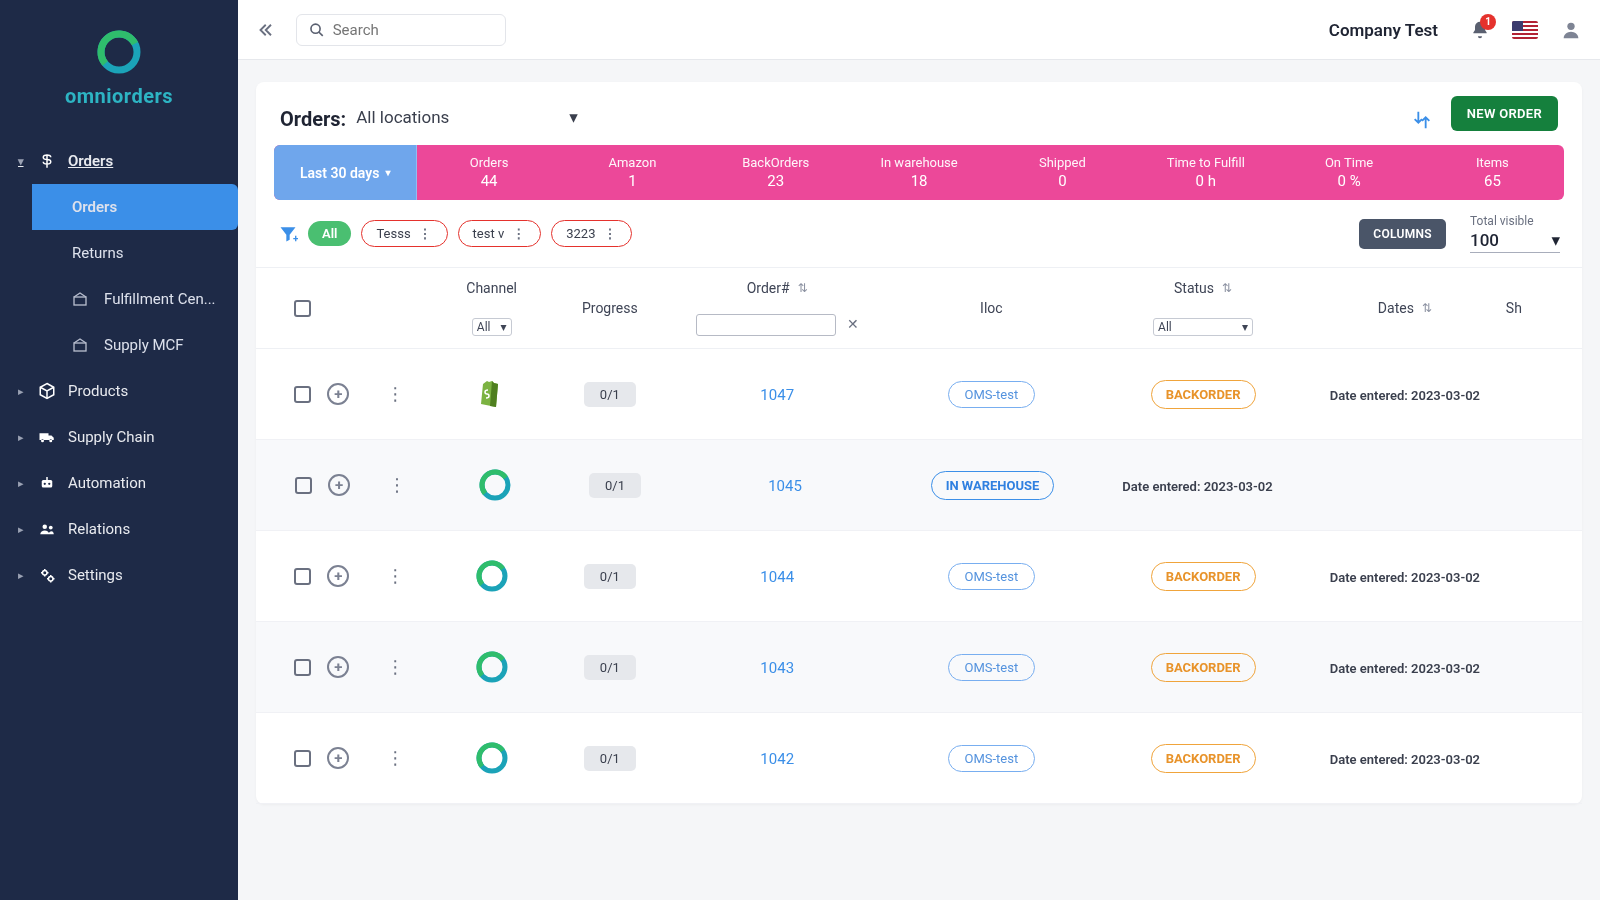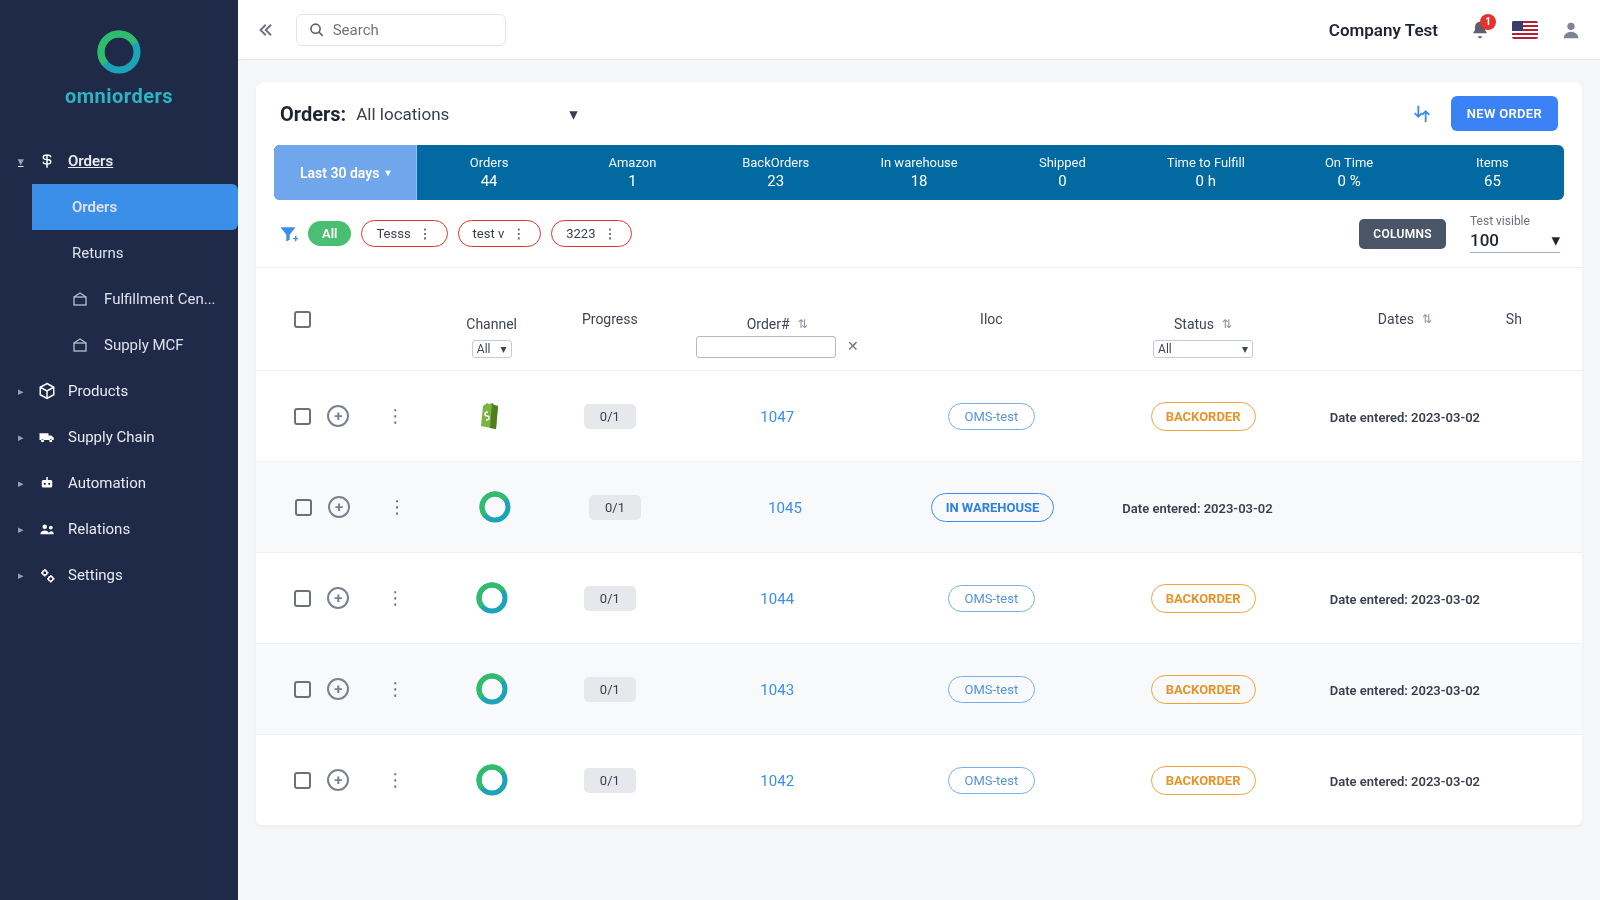--- a/index.html
+++ b/index.html
@@ -30,29 +30,29 @@
 .topbar-spacer { flex: 1; }
 .company-name { font-size: 17px; font-weight: 600; color: #1f2433; margin-right: 10px; }
 .bell-wrap { position: relative; cursor: pointer; color: #5a6070; }
 .bell-badge { position: absolute; top: -6px; right: -6px; background: #e5322d; color: #fff; font-size: 10px; font-weight: 700; border-radius: 50%; width: 16px; height: 16px; display: flex; align-items: center; justify-content: center; }
 .flag { width: 26px; height: 18px; border-radius: 2px; overflow: hidden; cursor: pointer; }
 .user-icon { color: #7e8494; cursor: pointer; }
 
 
 .content { flex: 1; padding: 22px 18px; overflow: auto; }
 .card { background: #fff; border-radius: 8px; box-shadow: 0 1px 3px rgba(0,0,0,0.04); }
-.card-header { display: flex; align-items: center; padding: 14px 24px; }
+.card-header { display: flex; align-items: flex-end; padding: 14px 24px; }
 .page-title { font-size: 20px; font-weight: 700; color: #1f2433; margin-right: 10px; }
 .loc-select { font-size: 17px; color: #3a3f4d; padding: 4px 0; display: flex; align-items: center; gap: 120px; cursor: pointer; }
 .header-spacer { flex: 1; }
 .sort-icon { color: #3b8fe8; cursor: pointer; margin-right: 18px; }
-.new-order-btn { background: #3b82f6; color: #fff; border: none; border-radius: 6px; padding: 10px 16px; font-size: 13px; font-weight: 600; letter-spacing: 0.3px; cursor: pointer; }
-
-
-.stats { display: flex; background: #0369a1; color: #fff; border-radius: 6px; margin: 0 18px; overflow: hidden; }
+.new-order-btn { background: #15803d; color: #fff; border: none; border-radius: 6px; padding: 10px 16px; font-size: 13px; font-weight: 600; letter-spacing: 0.3px; cursor: pointer; }
+
+
+.stats { display: flex; background: #ec4899; color: #fff; border-radius: 6px; margin: 0 18px; overflow: hidden; }
 .stats-range { background: #6fa6ec; padding: 16px 26px; font-size: 14px; font-weight: 600; display: flex; align-items: center; gap: 6px; cursor: pointer; border-right: 1px solid rgba(255,255,255,0.25); }
 .stat-cell { flex: 1; text-align: center; padding: 10px 4px; }
 .stat-label { font-size: 13px; opacity: 0.95; }
 .stat-value { font-size: 15px; font-weight: 400; margin-top: 2px; }
 
 
 .filter-row { display: flex; align-items: center; padding: 14px 22px; gap: 10px; }
 .filter-icon { color: #3b8fe8; cursor: pointer; font-size: 18px; }
 .chip { border-radius: 14px; padding: 5px 14px; font-size: 13px; display: inline-flex; align-items: center; gap: 8px; cursor: pointer; }
 .chip.all { background: #4abf71; color: #fff; font-weight: 600; }
@@ -74,21 +74,21 @@
 .col-order { width: 210px; text-align: center; }
 .col-iloc { width: 225px; text-align: center; }
 .col-status { width: 205px; text-align: center; }
 .col-dates { width: 205px; text-align: center; }
 .col-ship { width: 55px; text-align: left; }
 .thead .mini-select { border: 1px solid #c6cad3; border-radius: 3px; font-size: 12px; padding: 1px 4px; margin-top: 4px; display: inline-flex; align-items: center; gap: 10px; cursor: pointer; background: #fff; }
 .thead .order-input { border: 1px solid #b6bac5; border-radius: 3px; width: 140px; height: 22px; font-size: 12px; padding: 0 4px; }
 .thead .clear-x { color: #6a7080; margin-left: 8px; cursor: pointer; }
 .sort-arrows { font-size: 12px; color: #8a90a0; margin-left: 6px; }
 .th-inner { display: inline-flex; align-items: center; gap: 2px; }
-.th-stack { display: flex; flex-direction: column; align-items: center; gap: 4px; margin-top: 36px; }
+.th-stack { display: flex; flex-direction: column; align-items: center; gap: 18px; }
 
 .checkbox { width: 17px; height: 17px; border: 2px solid #6a7080; border-radius: 3px; cursor: pointer; }
 
 .trow { display: flex; align-items: center; padding: 28px 22px; border-bottom: 1px solid #f0f1f5; }
 .trow.alt { background: #f8f9fb; }
 .expand-btn { width: 22px; height: 22px; border: 2px solid #7b8192; border-radius: 50%; display: flex; align-items: center; justify-content: center; color: #7b8192; font-size: 15px; font-weight: 700; cursor: pointer; }
 .row-menu { color: #6a7080; cursor: pointer; font-size: 18px; letter-spacing: 0; line-height: 4px; }
 .channel-icon { width: 34px; height: 34px; margin: 0 auto; }
 .progress-pill { background: #e6e8ec; color: #3a3f4d; border-radius: 5px; padding: 5px 16px; font-size: 13px; display: inline-block; }
 .order-link { color: #3b8fe8; font-size: 15px; cursor: pointer; }
@@ -309,21 +309,21 @@
             </span><span class="chip tag">
               <span>test v</span>
               <span class="dots">⋮</span>
             </span><span class="chip tag">
               <span>3223</span>
               <span class="dots">⋮</span>
             </span></span>
         <div class="filter-spacer"></div>
         <button class="columns-btn">COLUMNS</button>
         <div class="visible-wrap">
-          <div class="visible-label">Test visible</div>
+          <div class="visible-label">Total visible</div>
           <div class="visible-val">
             <span>100</span>
             <span>▾</span>
           </div>
         </div>
       </div>
 
       <div class="thead">
         <div class="col-check">
             <div class="checkbox"></div>

